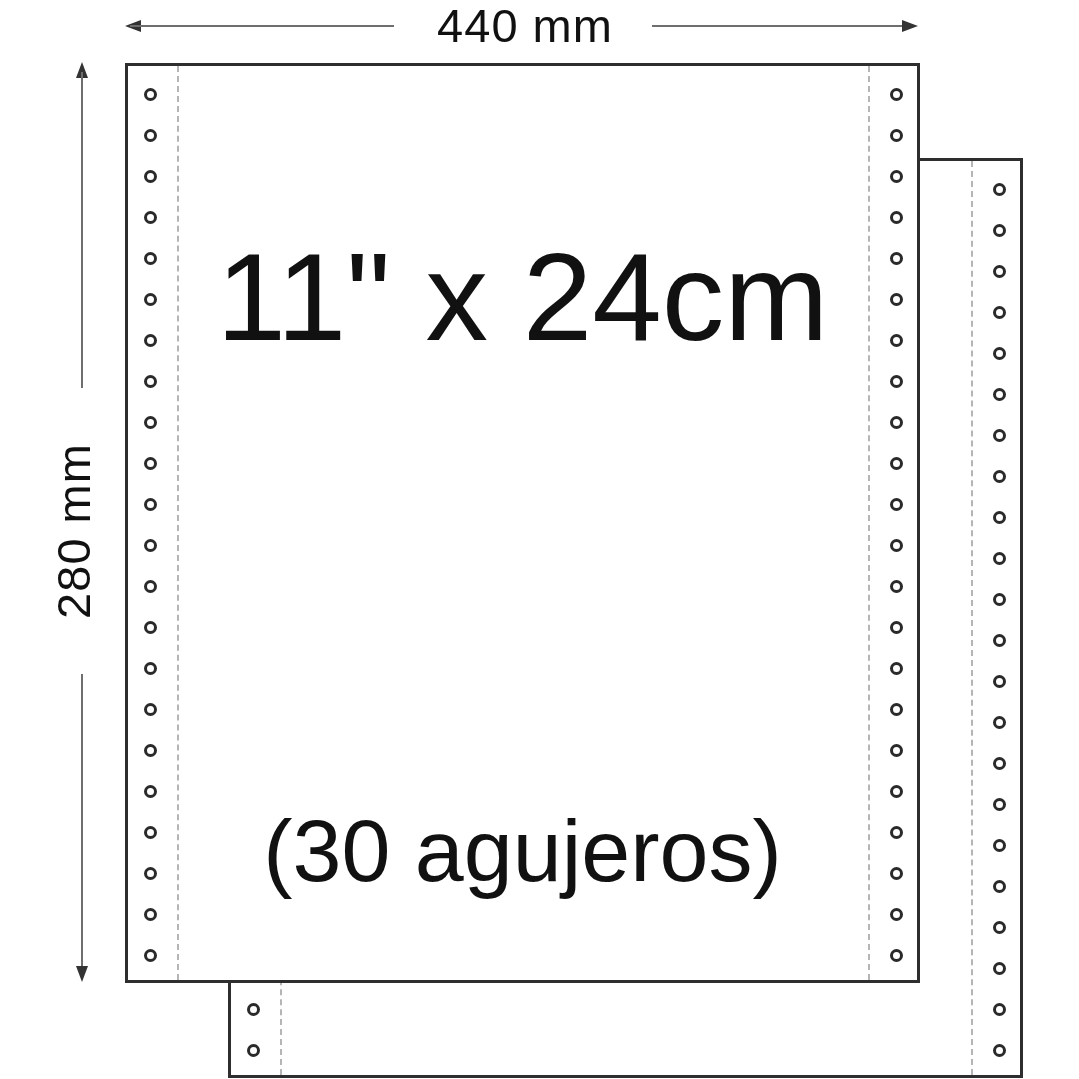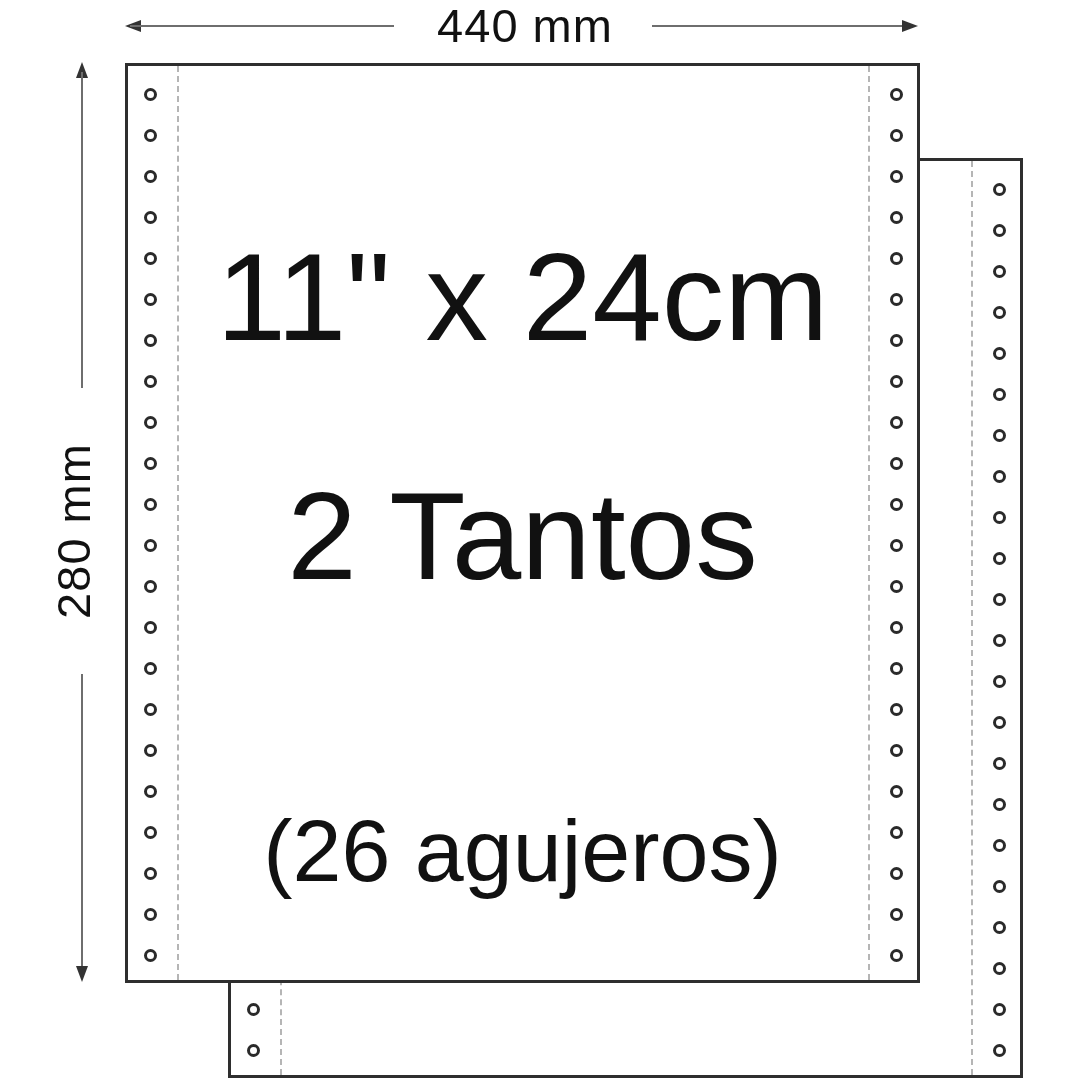--- a/index.html
+++ b/index.html
@@ -187,22 +187,21 @@
         <span class="hole" style="top: 637px;"></span>
         <span class="hole" style="top: 678px;"></span>
         <span class="hole" style="top: 719px;"></span>
         <span class="hole" style="top: 760px;"></span>
         <span class="hole" style="top: 801px;"></span>
         <span class="hole" style="top: 842px;"></span>
         <span class="hole" style="top: 883px;"></span>
       </div>
 
     <div class="sheet-text line1">11" x 24cm</div>
-    <div class="sheet-text line2">2 Tantos</div>
-    <div class="sheet-text line3">(26 agujeros)</div>
+    <div class="sheet-text line3">(30 agujeros)</div>
   </div>
 
   <div>
     <div class="tri west"></div>
     <div class="dim-seg h seg-top-left"></div>
     <div class="dim-label top">440 mm</div>
     <div class="dim-seg h seg-top-right"></div>
     <div class="tri east"></div>
   </div>
 

